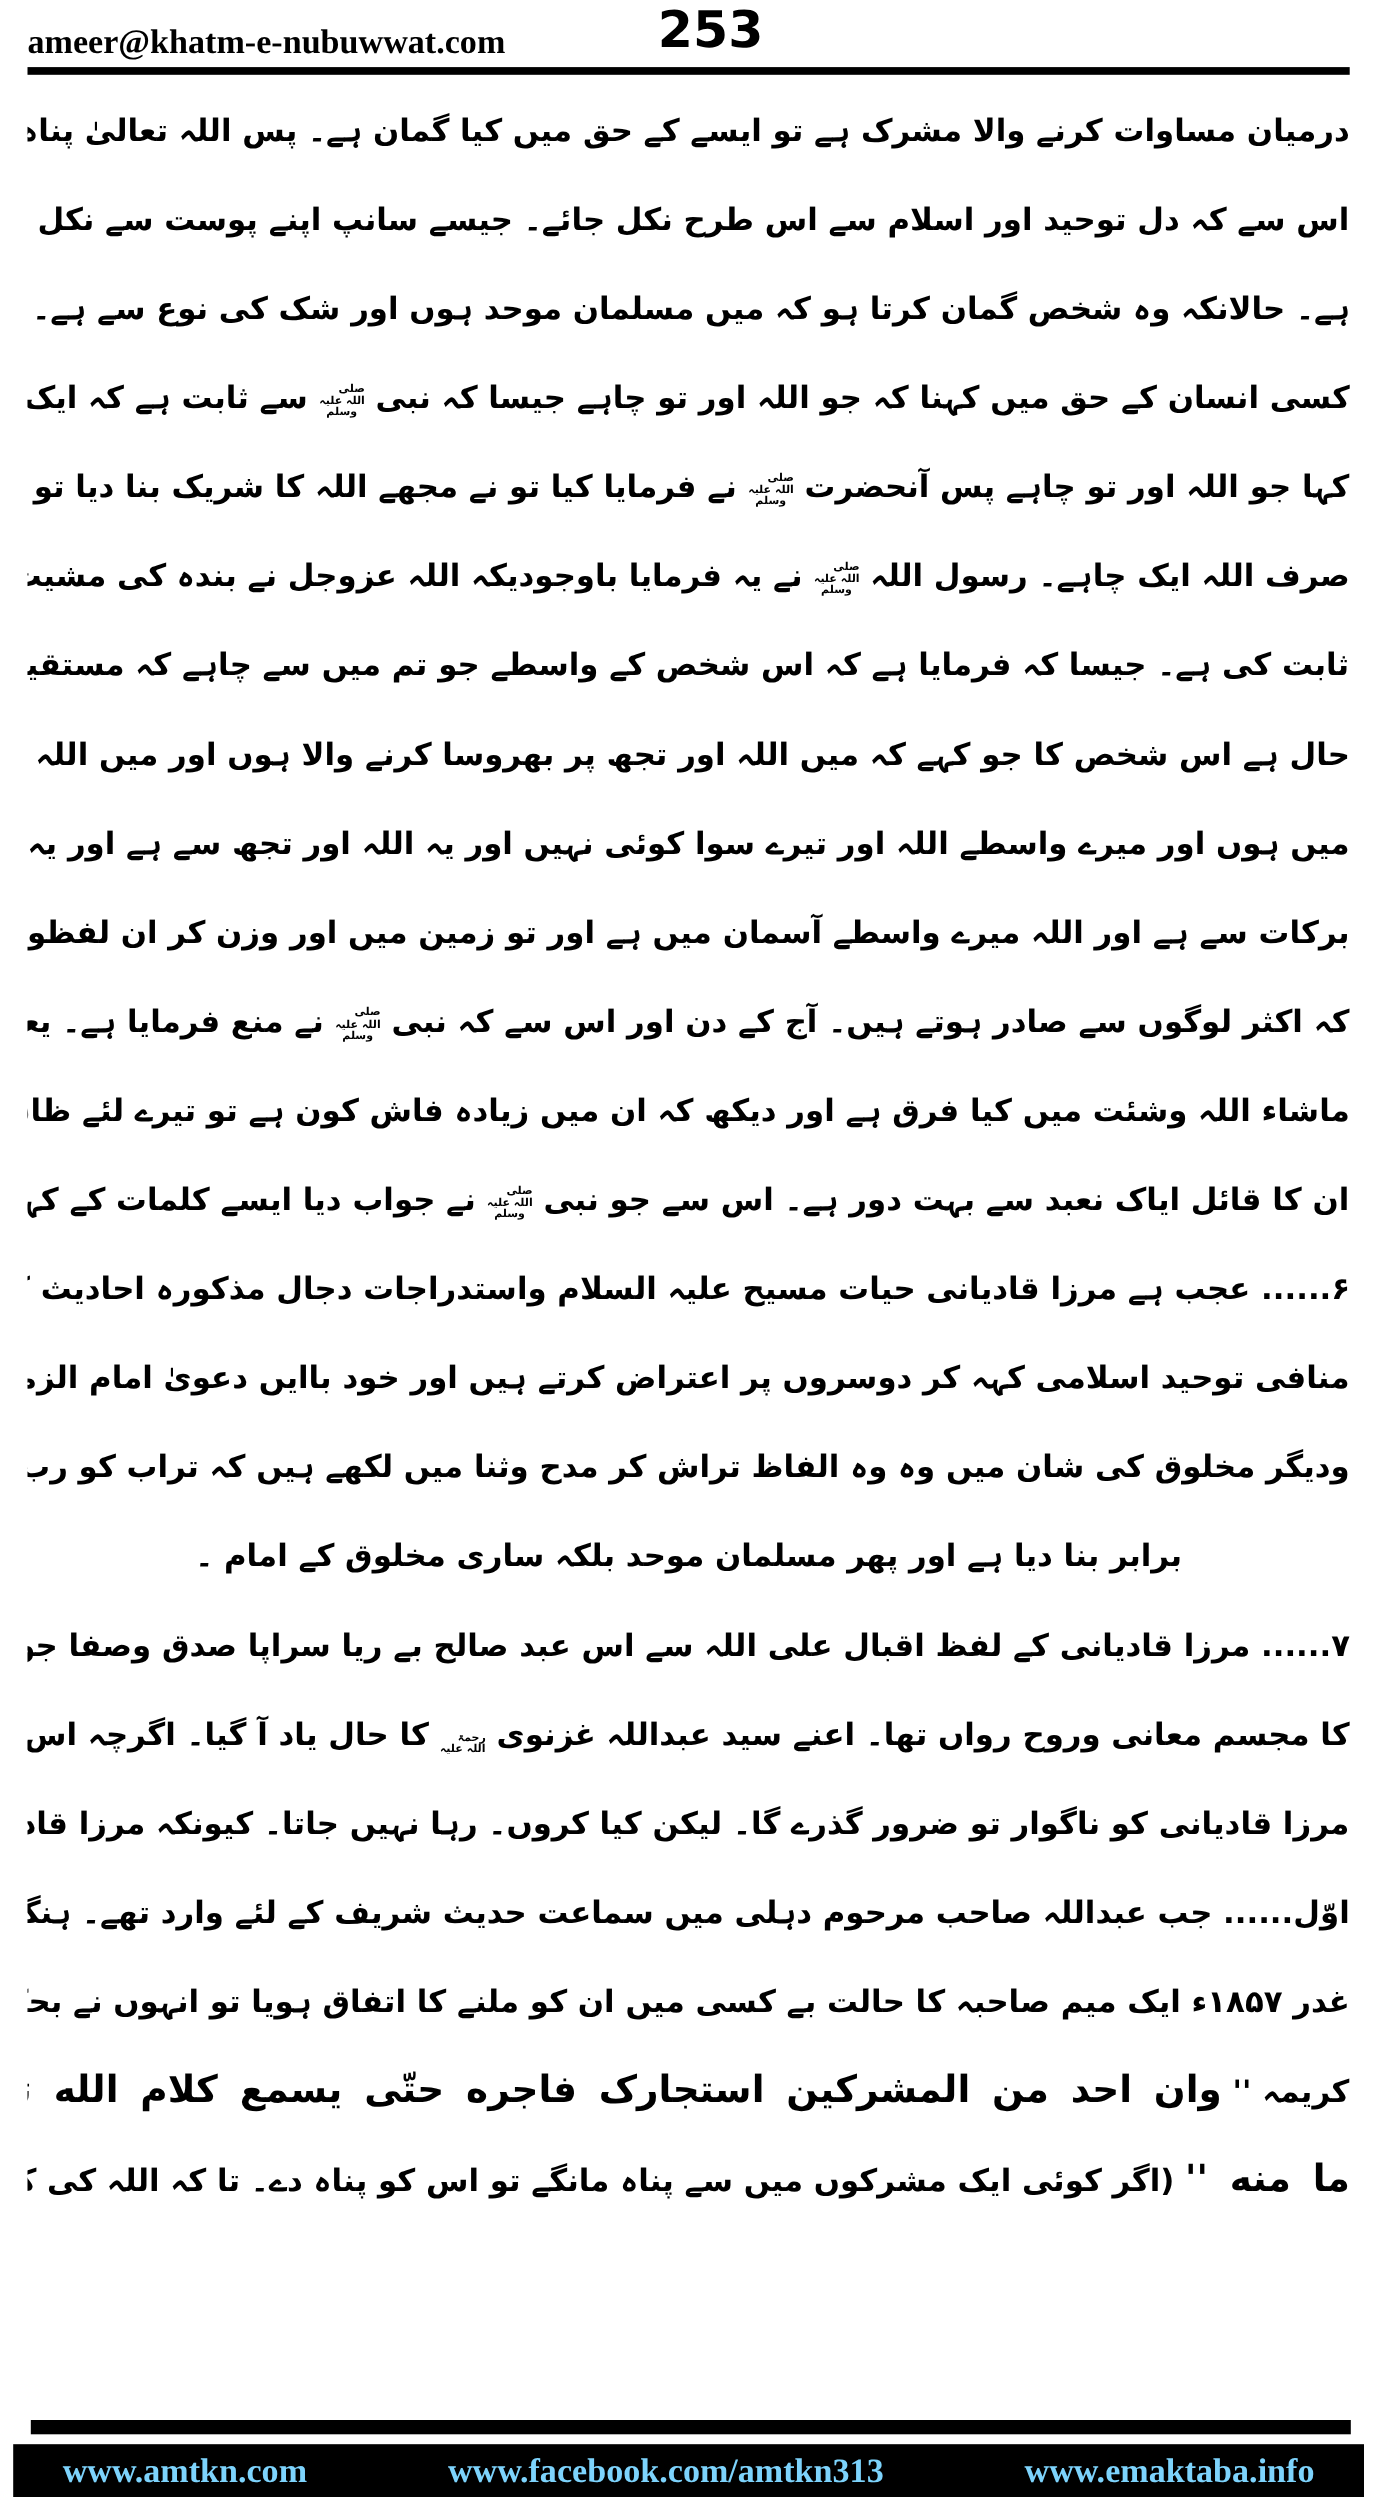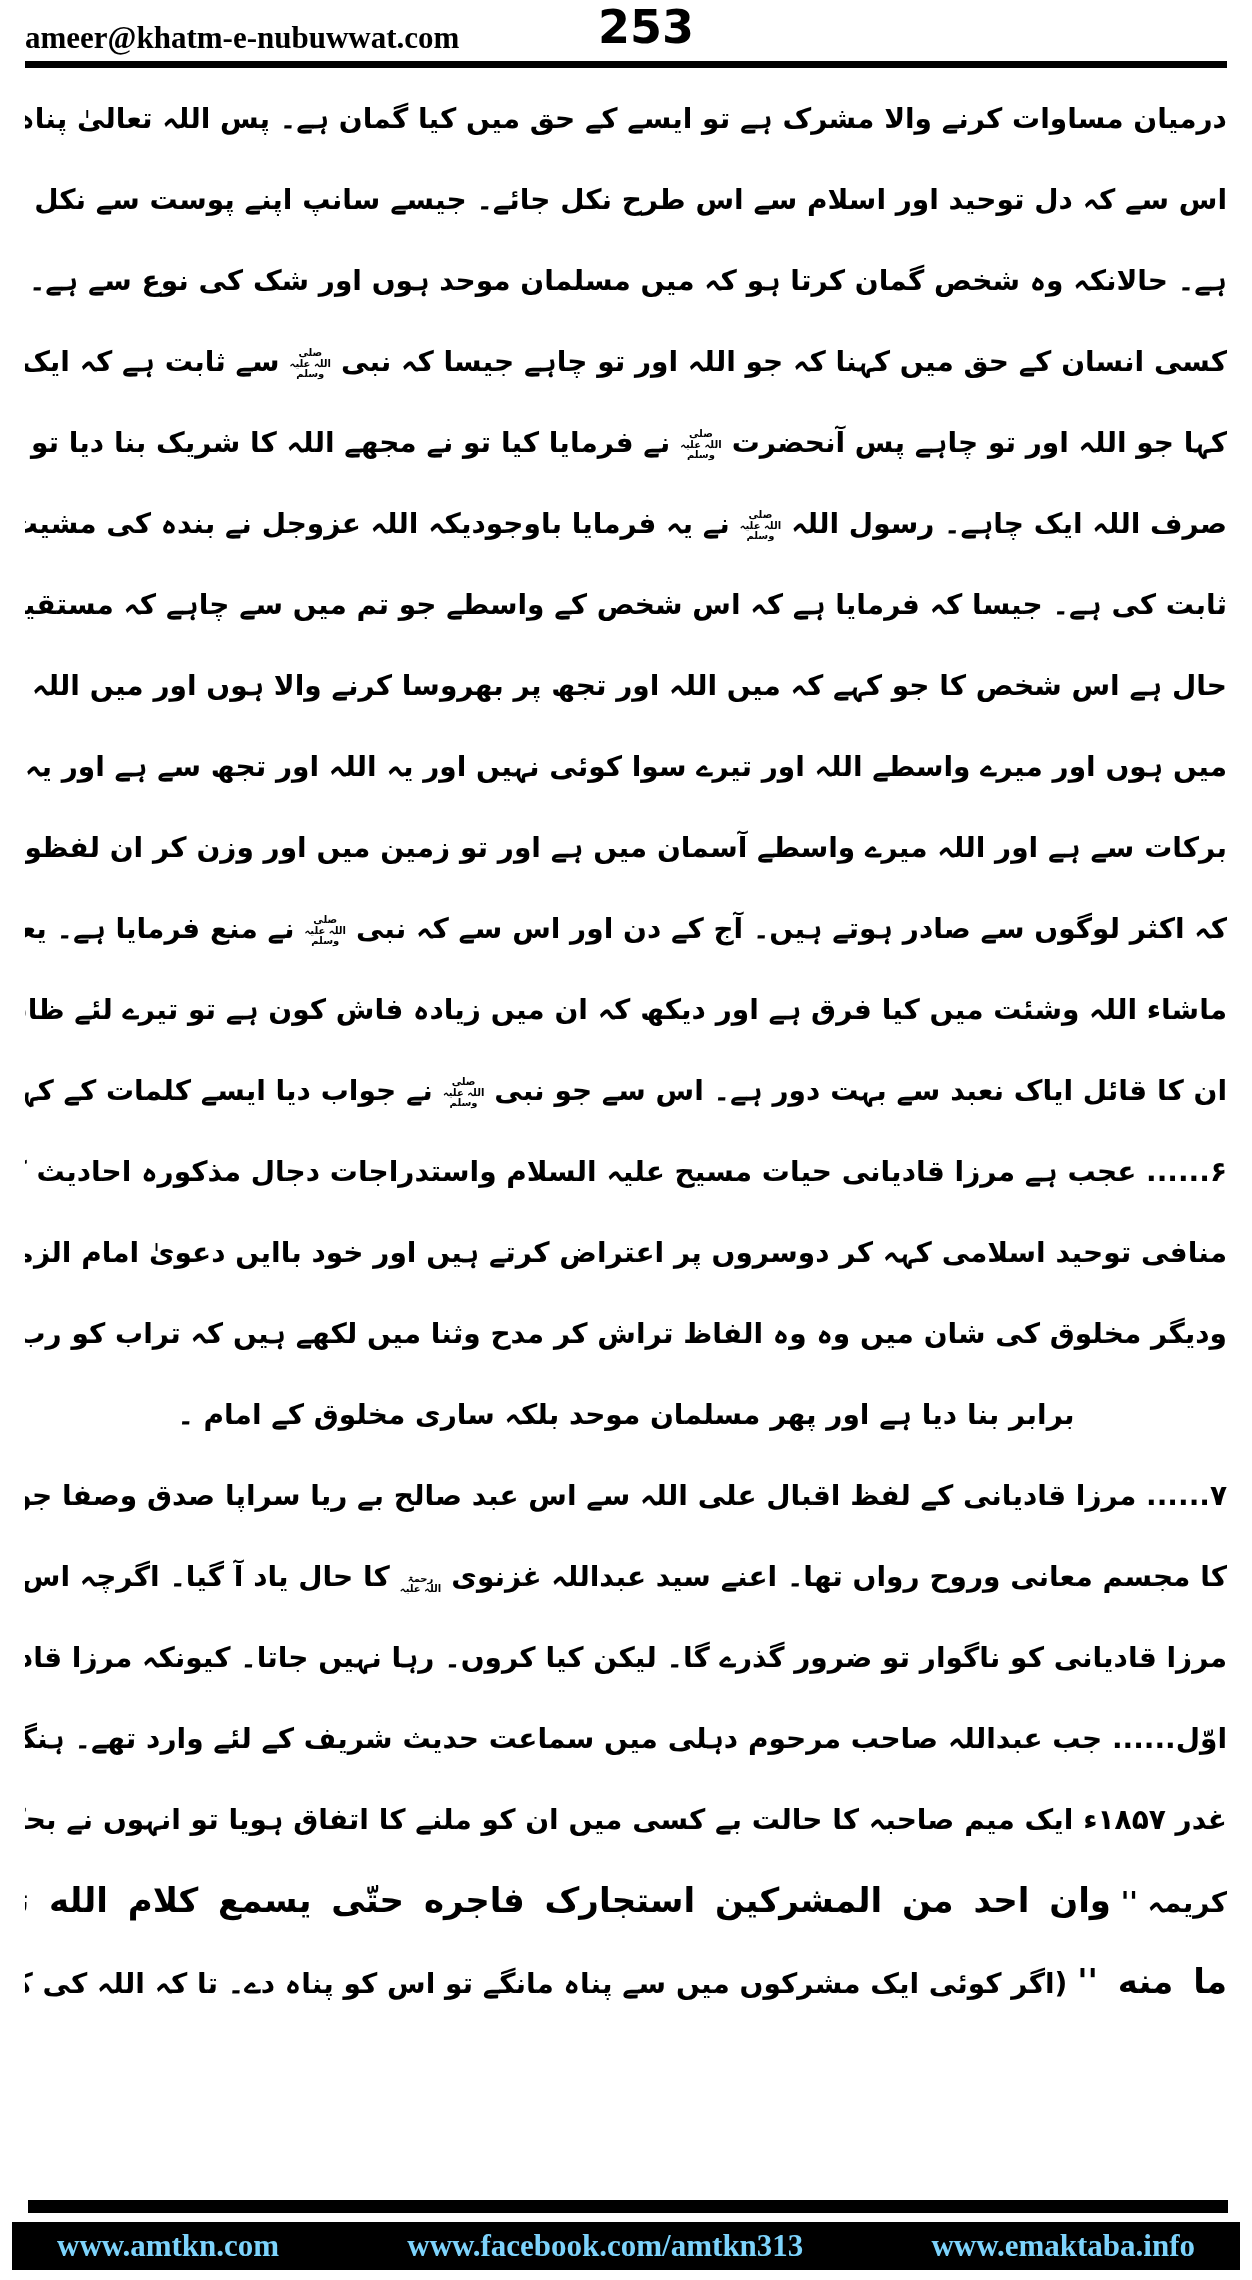--- a/index.html
+++ b/index.html
@@ -33,21 +33,21 @@
     font-size:28px;font-weight:bold;line-height:81px;height:81px;
     text-align:justify;text-align-last:justify;white-space:nowrap;
     overflow:hidden;
   }
   .line.right{text-align:right;text-align-last:right;padding-left:120px;}
   .line.center{text-align:right;text-align-last:center;}
   .urdu{}
   .arabic{font-size:34px;word-spacing:8px;}
   .hon{
     display:inline-block;font-size:10px;line-height:1.05;width:42px;
-    white-space:normal;text-align:center;vertical-align:-6px;
+    white-space:normal;text-align:right;vertical-align:-6px;
     font-weight:bold;text-align-last:center;
   }
   
   .footer-thin{
     position:absolute;left:28px;right:24px;top:2200px;height:13px;background:#000;
   }
   .footer-bar{
     position:absolute;left:12px;right:12px;top:2222px;height:48px;background:#000;
     color:#7dd3fc;display:flex;align-items:center;justify-content:space-between;
     padding:0 45px;

